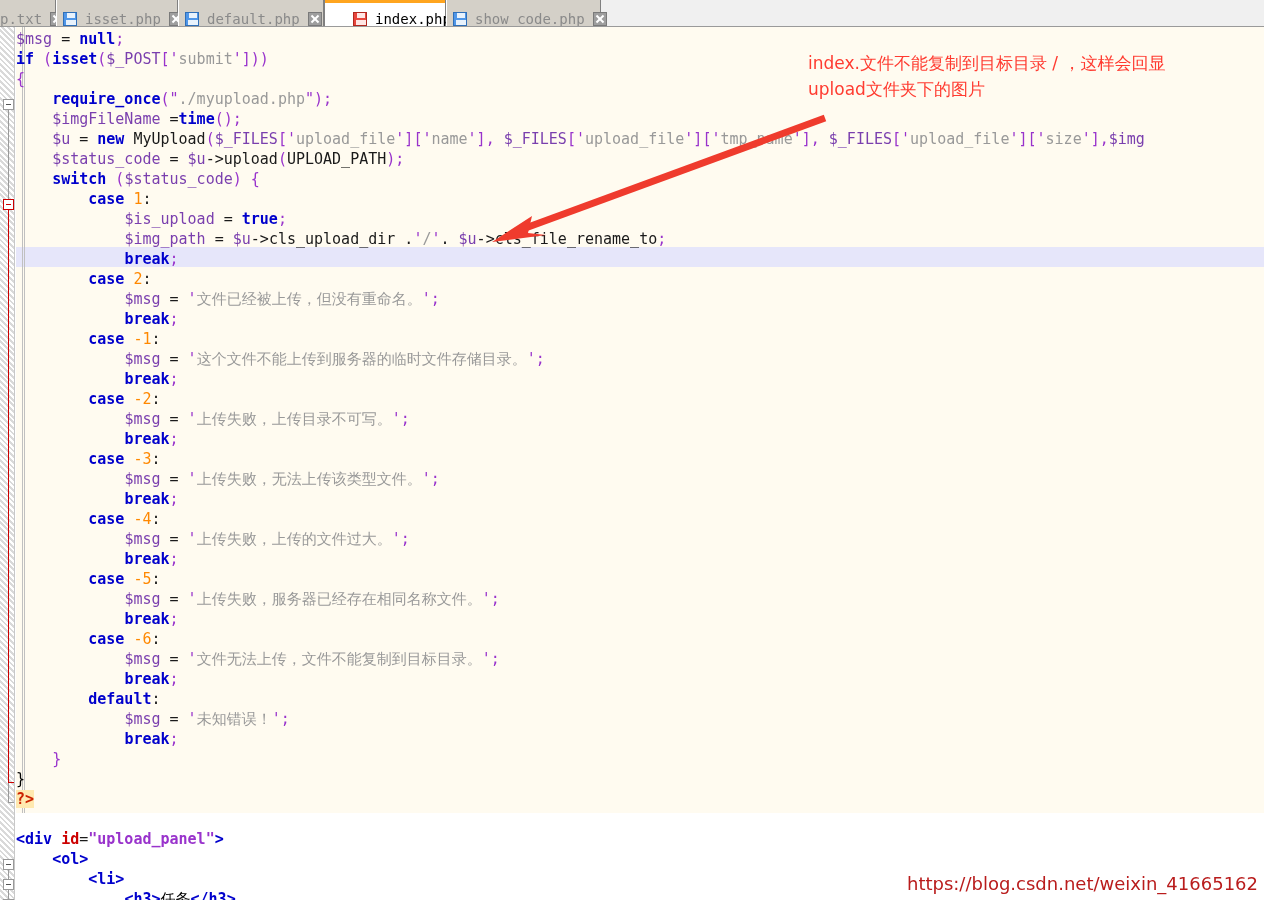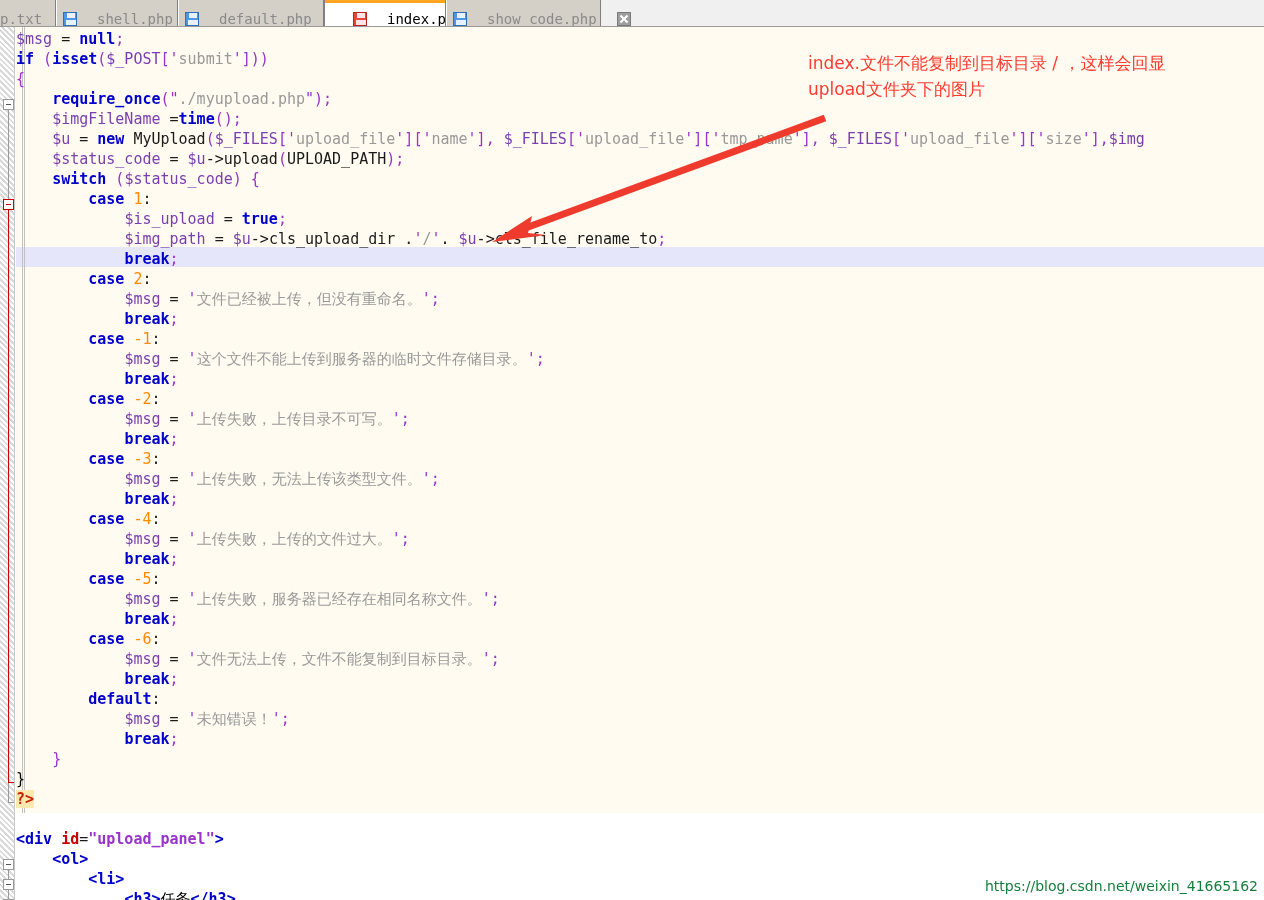--- a/index.html
+++ b/index.html
@@ -15,21 +15,21 @@
     position:absolute;left:0;top:0;width:1264px;height:27px;
     background:#f0f0f0;
     border-bottom:1px solid #9a9a9a;
     display:flex;align-items:stretch;
     box-sizing:border-box;
     overflow:hidden;
   }
   .tab{
     position:relative;
     display:flex;align-items:center;
-    gap:20px;
+    gap:8px;
     padding:0 5px 0 6px;
     height:38px;
     box-sizing:border-box;
     background:#d4d0c8;
     border-right:1px solid #808080;
     border-left:1px solid #ffffff;
     font-family:"DejaVu Sans Mono","Liberation Mono",monospace;
     font-size:14px;
     color:#8a8a8a;
     white-space:nowrap;
@@ -160,34 +160,34 @@
     font-size:17px;line-height:26px;color:#ff3b30;
     z-index:10;white-space:pre-wrap;
   }
   #arrowsvg{
     position:absolute;left:480px;top:85px;width:360px;height:135px;
     z-index:9;pointer-events:none;
   }
   #watermark{
     position:absolute;right:6px;bottom:6px;
     font-family:"DejaVu Sans","Liberation Sans",sans-serif;
-    font-size:14px;color:#15803d;z-index:11;
+    font-size:18px;color:#b91c1c;z-index:11;
   }
 </style>
 </head>
 <body>
 
 <div id="tabbar">
     <div class="tab clipped" style="width: 56px;">
       <span class="tablabel">p.txt</span>
       <span class="tabclose"></span>
     </div>
     <div class="tab" style="width: 122px;">
       <span class="floppy"></span>
-      <span class="tablabel">shell.php</span>
+      <span class="tablabel">isset.php</span>
       <span class="tabclose"></span>
     </div>
     <div class="tab" style="width: 146px;">
       <span class="floppy"></span>
       <span class="tablabel">default.php</span>
       <span class="tabclose"></span>
     </div>
     <div class="tab active" style="width: 122px;">
       <span class="floppy red"></span>
       <span class="tablabel">index.php</span>

